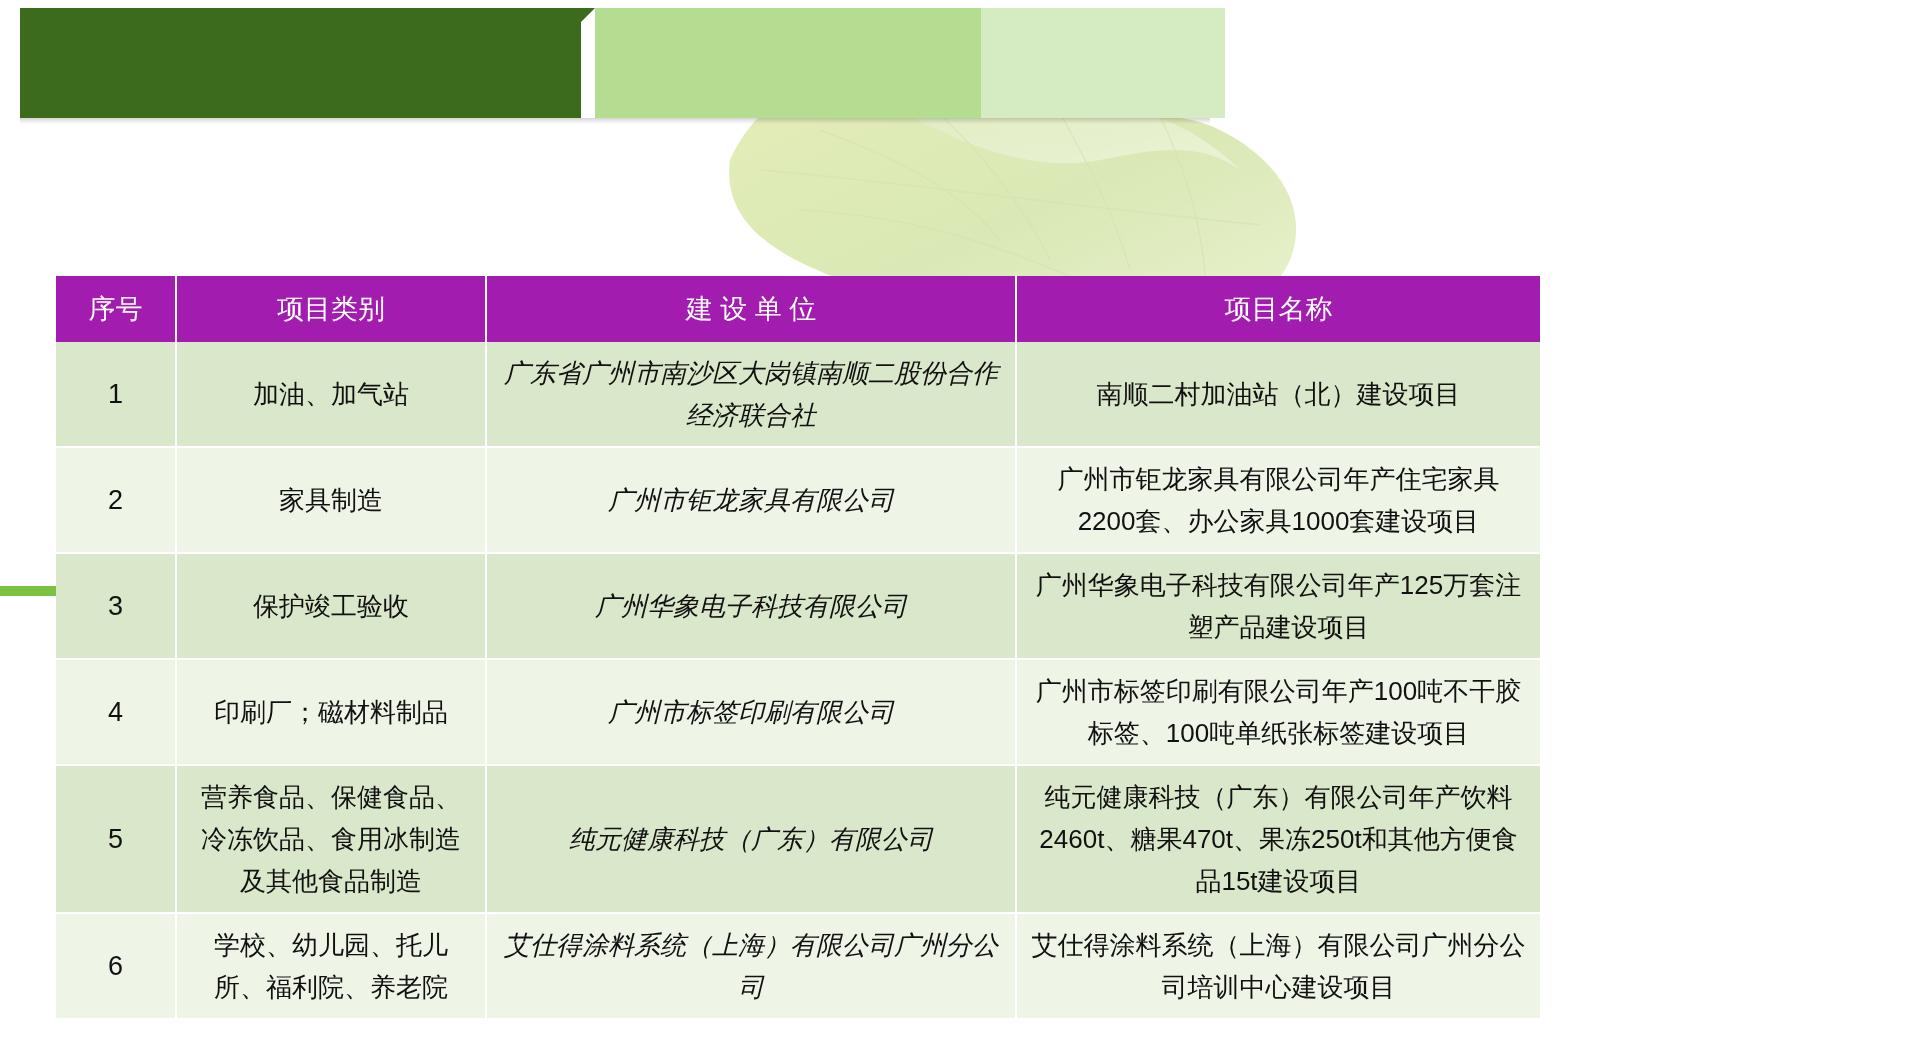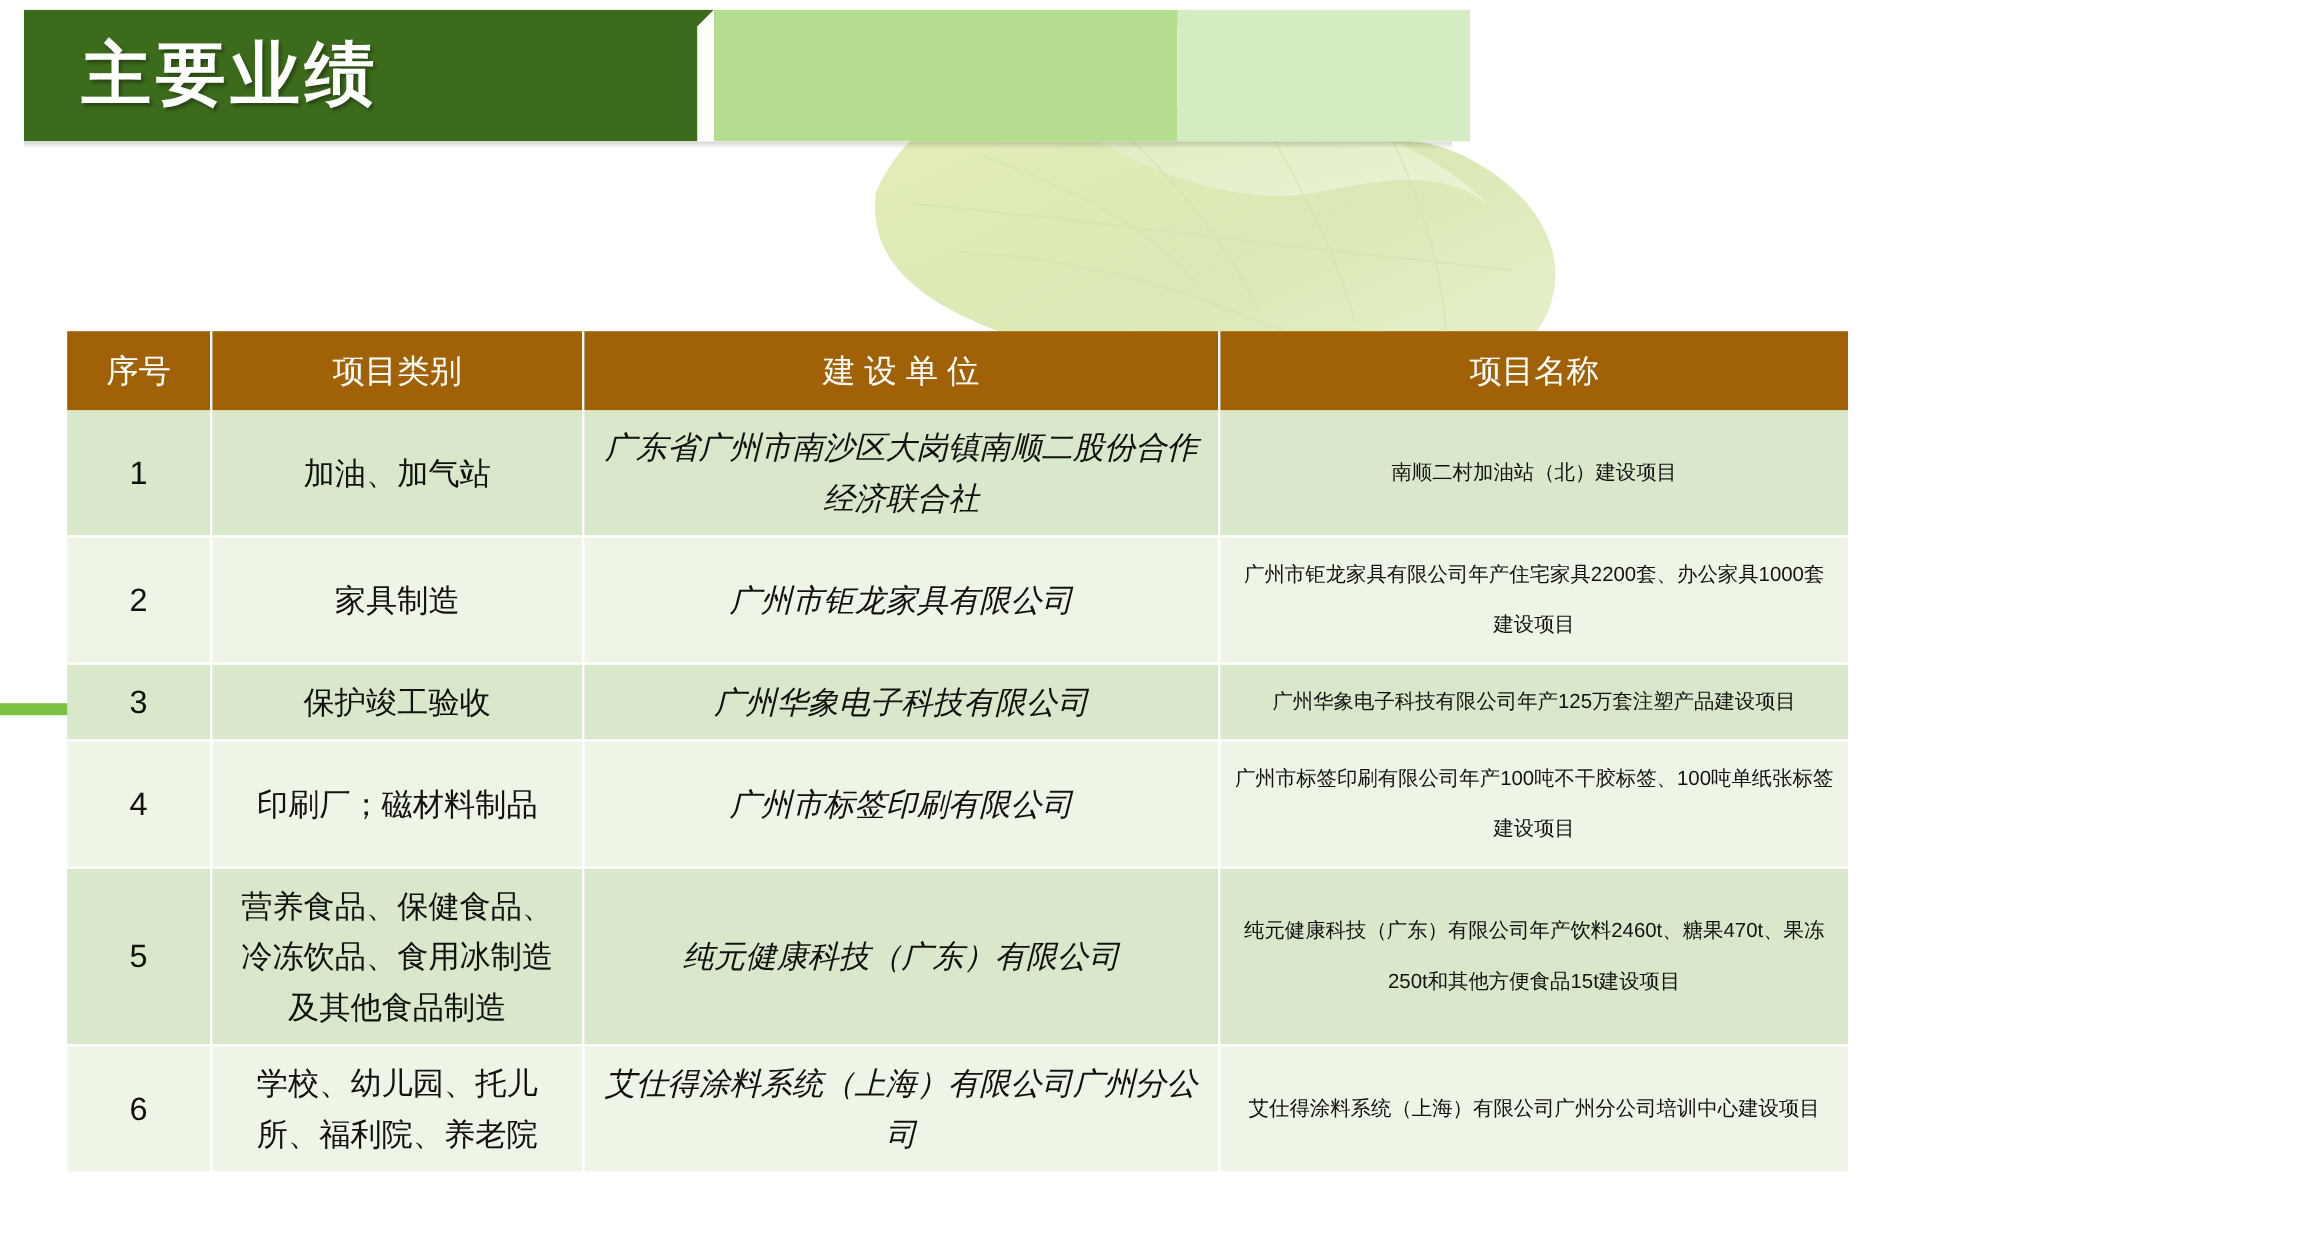--- a/index.html
+++ b/index.html
@@ -134,21 +134,21 @@
     table-layout: fixed;
     width: 1484px;
     font-size: 25px;
   }
   table.perf col.c-no    { width: 120px; }
   table.perf col.c-cat   { width: 310px; }
   table.perf col.c-unit  { width: 530px; }
   table.perf col.c-proj  { width: 524px; }
 
   table.perf th {
-    background: #a16207;
+    background: #a21caf;
     color: #ffffff;
     font-weight: normal;
     font-size: 27px;
     height: 66px;
     border-right: 2px solid #ffffff;
     text-align: center;
     padding: 0 8px;
   }
   table.perf th:last-child { border-right: none; }
 
@@ -162,21 +162,21 @@
     color: #111111;
   }
   table.perf td:last-child { border-right: none; }
 
   tr.shade-a td { background: #d9e8ca; }
   tr.shade-b td { background: #eef5e6; }
 
   td.col-no { font-size: 27px; }
   td.col-cat { font-size: 26px; }
   td.col-unit { font-size: 26px; font-style: italic; }
-  td.col-proj { font-size: 17px; margin-top: 28px; }
+  td.col-proj { font-size: 26px; margin-top: 28px; }
 </style>
 </head>
 <body>
 
 <svg class="leaf-watermark" viewBox="0 0 640 330" xmlns="http://www.w3.org/2000/svg">
   <defs>
     <linearGradient id="lg1" x1="0" y1="0" x2="1" y2="1">
       <stop offset="0%" stop-color="#cfe07f"></stop>
       <stop offset="55%" stop-color="#bcd77a"></stop>
       <stop offset="100%" stop-color="#d8e8a8"></stop>
@@ -197,21 +197,20 @@
     <path d="M350,85 C380,140 410,190 430,260"></path>
     <path d="M460,105 C480,150 500,200 505,265"></path>
     <path d="M100,200 C200,205 300,230 420,290"></path>
   </g>
 </svg>
 
 <div class="banner">
   <div class="band band-dark"></div>
   <div class="band band-mid"></div>
   <div class="band band-light"></div>
-  <div class="banner-title">主要业绩</div>
 </div>
 <div class="banner-shadow"></div>
 
 <div class="intro">
 </div>
 
 <div class="left-marker"></div>
 
 <div class="table-wrap">
   <table class="perf">

